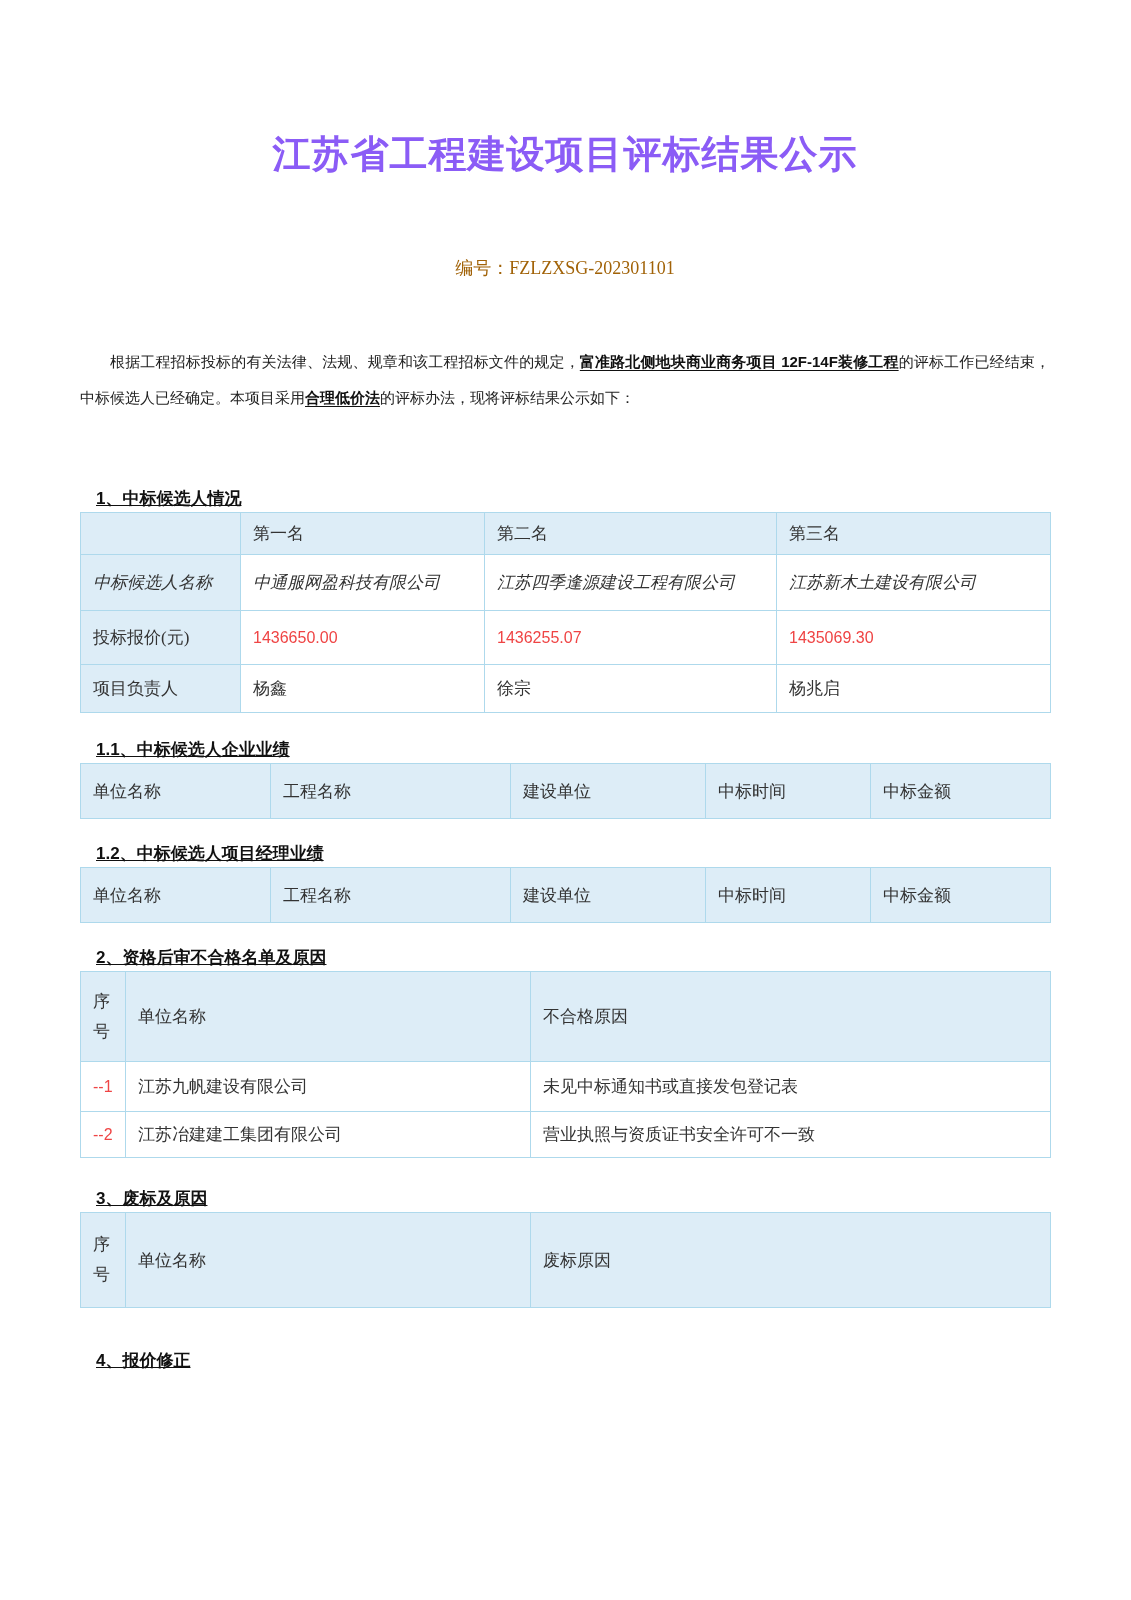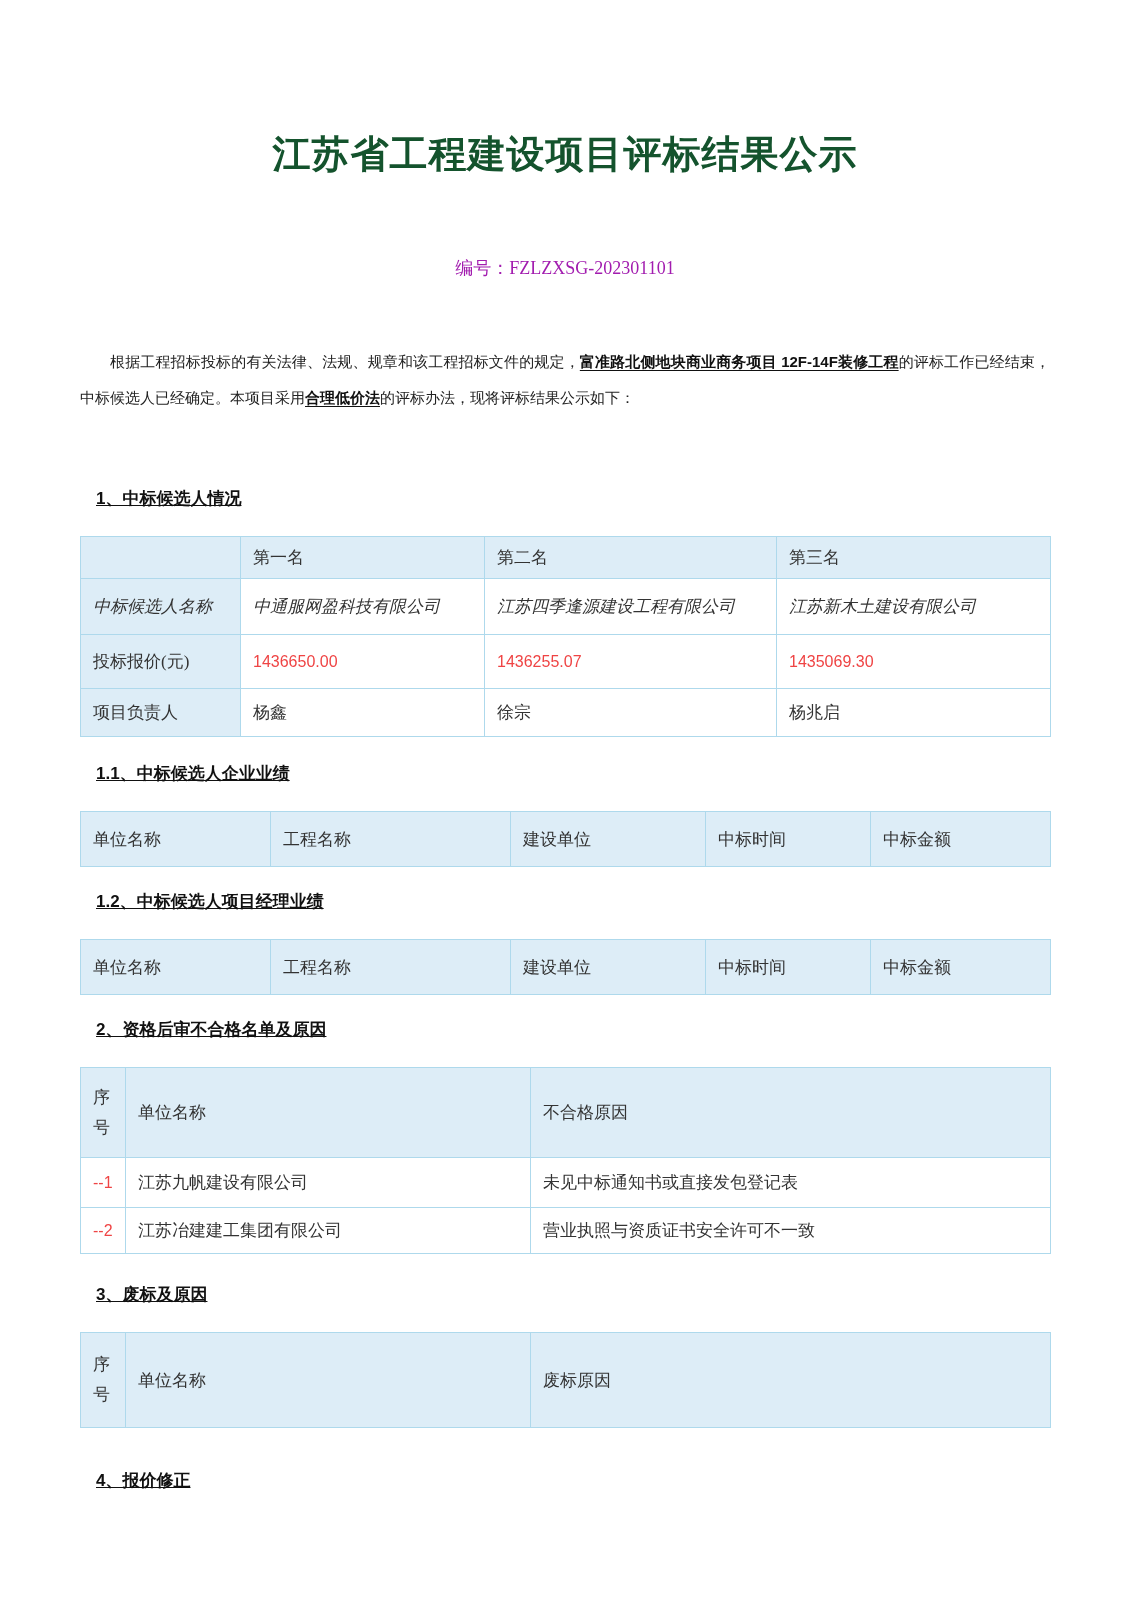--- a/index.html
+++ b/index.html
@@ -14,29 +14,29 @@
   }
   .content { margin: 0 81px 0 80px; width: 970px; }
 
   .title {
     margin: 126px 0 0 0;
     text-align: center;
     font-size: 38px;
     line-height: 56px;
     font-weight: 700;
     letter-spacing: 1px;
-    color: #14532d;
+    color: #8b5cf6;
     font-family: "Liberation Serif", serif;
   }
   .docnum {
     margin: 74px 0 0 0;
     text-align: center;
     font-size: 18px;
     line-height: 24px;
-    color: #a21caf;
+    color: #a16207;
   }
   .intro {
     margin: 64px 0 0 0;
     font-size: 15px;
     line-height: 36px;
     text-align: justify;
     text-indent: 2em;
     color: #222;
   }
   .bold-u {
@@ -59,21 +59,21 @@
   h2.sec.first { margin-top: 72px; }
   h2.sec.after-t1 { margin-top: 26px; }
   h2.sec.after-t11 { margin-top: 24px; }
   h2.sec.s3 { margin-top: 30px; }
   h2.sec.s4 { margin-top: 42px; }
 
   table.tbl {
     border-collapse: collapse;
     table-layout: fixed;
     width: 970px;
-    margin-top: 26px;
+    margin-top: 2px;
     font-size: 17px;
     color: #333;
   }
   .tbl th, .tbl td {
     border: 1px solid var(--table-border, #aed9ec);
     padding: 4px 12px;
     text-align: left;
     vertical-align: middle;
     font-weight: normal;
     overflow: hidden;

